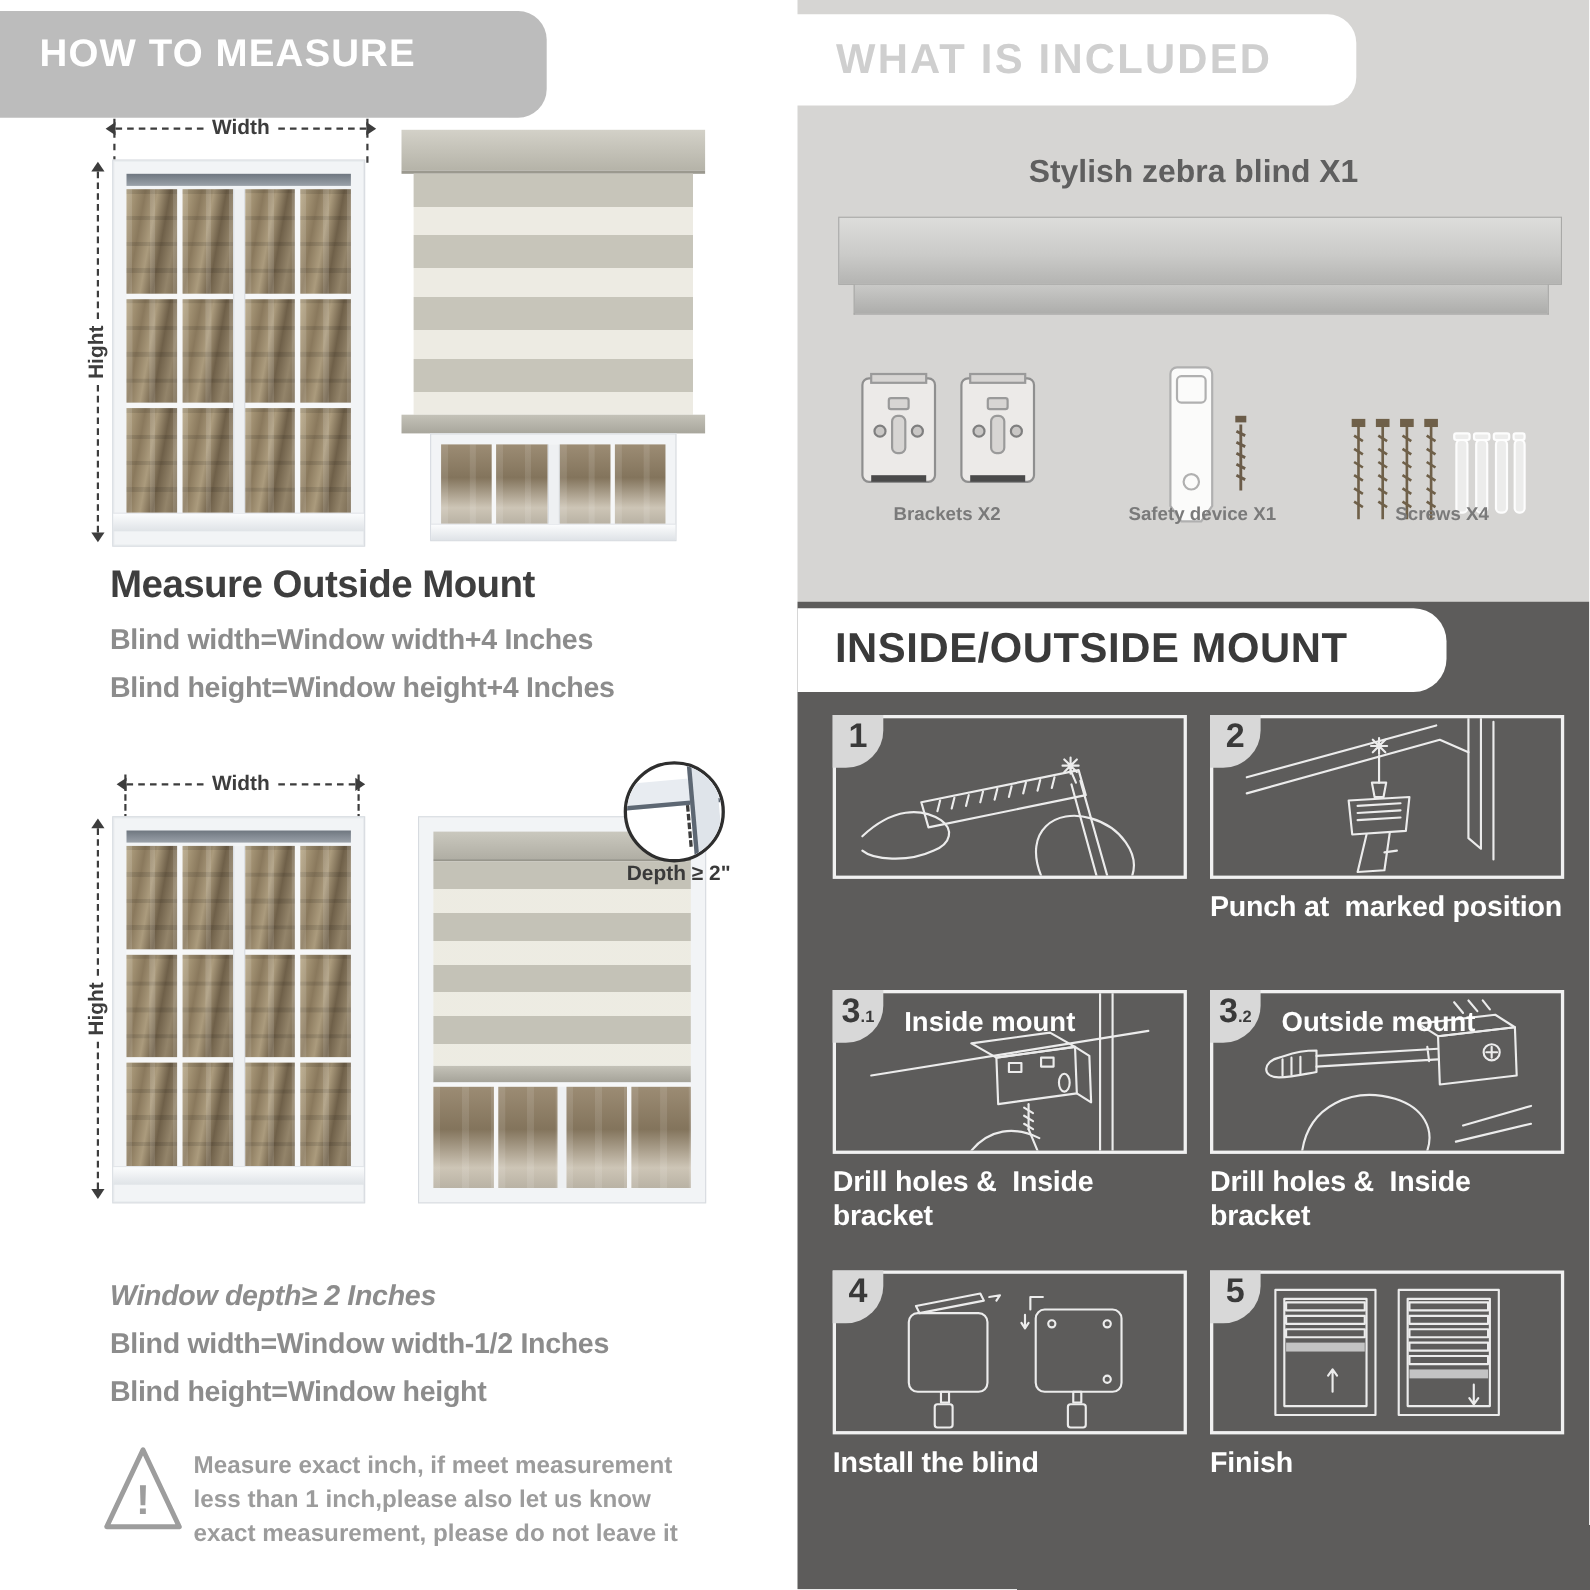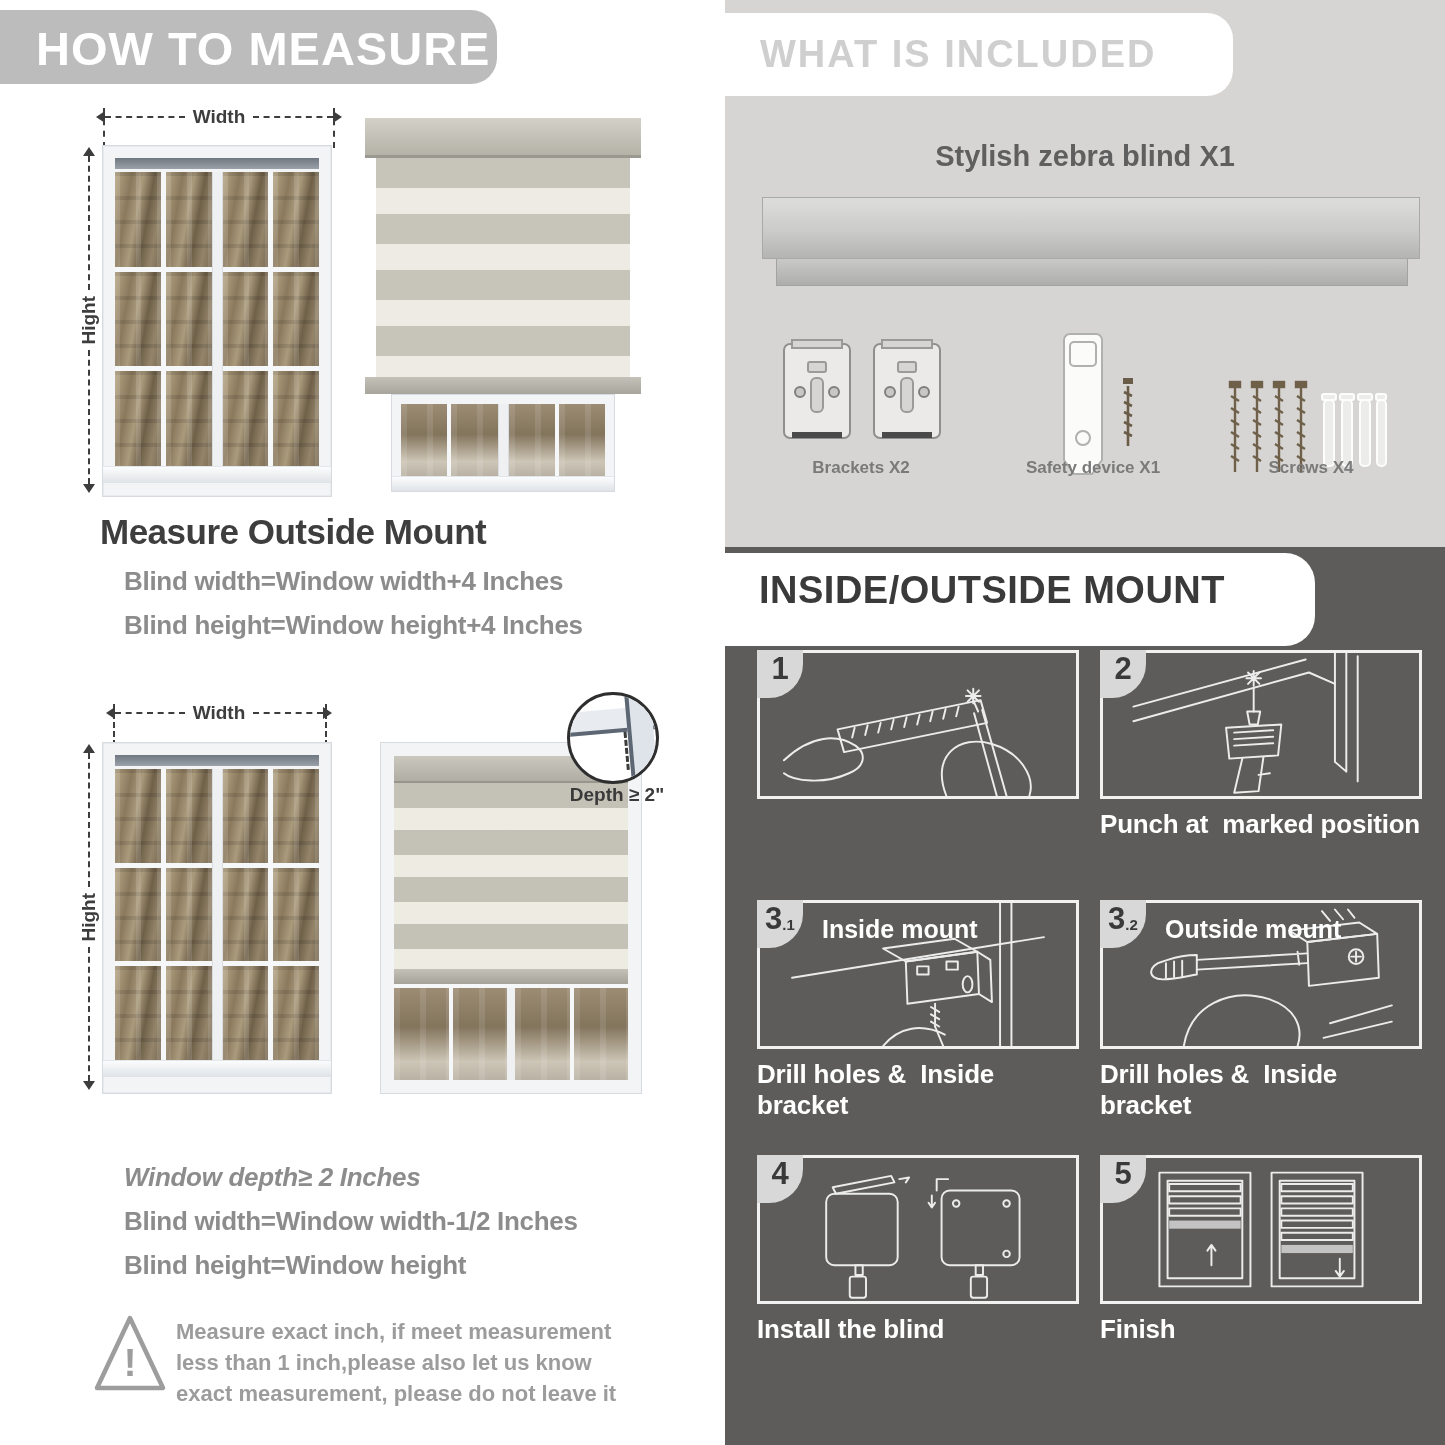--- a/index.html
+++ b/index.html
@@ -1,25 +1,25 @@
 <!DOCTYPE html>
 <html><head>
 <meta charset="utf-8">
 <style>
   html,body{margin:0;padding:0;background:#ffffff;}
   body{font-family:"Liberation Sans","DejaVu Sans",sans-serif;}
   #canvas{position:relative;width:1445px;height:1445px;background:#ffffff;overflow:hidden;}
   .abs{position:absolute;}
 
   
-  .how-header{left:0;top:10px;width:497px;height:74px;background:#bcbcbc;border-radius:0 26px 26px 0;
-    color:#ffffff;font-size:47px;font-weight:800;line-height:78px;padding-left:36px;letter-spacing:1px;box-sizing:border-box;}
+  .how-header{left:0;top:10px;width:497px;height:97px;background:#bcbcbc;border-radius:0 26px 26px 0;
+    color:#ffffff;font-size:35px;font-weight:800;line-height:78px;padding-left:36px;letter-spacing:1px;box-sizing:border-box;}
 
   .section-title{font-size:35px;font-weight:800;color:#3e3e3e;letter-spacing:-0.5px;}
-  .section-line{font-size:26px;font-weight:700;color:#8c8c8c;letter-spacing:-0.3px;margin-left:24px;}
+  .section-line{font-size:26px;font-weight:700;color:#8c8c8c;letter-spacing:-0.3px;}
 
   
   .h-arrow{display:flex;align-items:center;color:#3d3d3d;}
   .h-arrow .dash{flex:1;height:0;border-top:2px dashed #3d3d3d;}
   .h-arrow .lbl{margin:0 8px;font-size:19px;font-weight:700;}
   .ah{width:0;height:0;border-top:6px solid transparent;border-bottom:6px solid transparent;}
   .ah.left{border-right:9px solid #3d3d3d;}
   .ah.right{border-left:9px solid #3d3d3d;}
   .v-arrow{display:flex;flex-direction:column;align-items:center;color:#3d3d3d;}
   .v-arrow .dash{flex:1;width:0;border-left:2px dashed #3d3d3d;}
@@ -83,21 +83,21 @@
   .panel-dark{left:725px;top:547px;width:720px;height:898px;background:#5d5c5b;}
   .included-label{left:700px;top:13px;width:533px;height:83px;background:#ffffff;border-radius:0 26px 26px 0;
     color:#cfcfcf;font-size:38px;font-weight:800;line-height:83px;padding-left:60px;letter-spacing:2px;box-sizing:border-box;}
   .product-label{left:725px;top:140px;width:720px;text-align:center;font-size:29px;font-weight:800;color:#5f5f5f;}
   .headrail-bar{left:762px;top:197px;width:658px;height:62px;background:linear-gradient(180deg,#dddddb,#cbcbc9 55%,#b4b4b2);
     border:1px solid #a9a9a7;box-sizing:border-box;}
   .headrail-lip{left:776px;top:259px;width:632px;height:27px;background:linear-gradient(180deg,#c9c9c7,#adadab);
     border:1px solid #a3a3a1;border-top:none;box-sizing:border-box;}
   .item-label{top:458px;text-align:center;font-size:17px;font-weight:700;color:#7a7a7a;}
 
-  .mount-label{left:725px;top:553px;width:590px;height:93px;background:#ffffff;border-radius:0 30px 30px 0;
+  .mount-label{left:725px;top:553px;width:590px;height:76px;background:#ffffff;border-radius:0 30px 30px 0;
     color:#3a3a3a;font-size:38px;font-weight:800;line-height:75px;padding-left:34px;letter-spacing:0.5px;box-sizing:border-box;}
 
   .step{position:absolute;width:322px;}
   .step-box{position:relative;width:322px;height:149px;border:3px solid #f1f1f1;box-sizing:border-box;}
   .badge{position:absolute;top:0;left:0;width:46px;height:48px;background:#d8d8d8;border-radius:0 0 34px 0;
     color:#3a3a3a;display:flex;justify-content:center;align-items:flex-start;padding-top:3px;box-sizing:border-box;}
   .badge .num{font-size:31px;font-weight:800;line-height:1;}
   .badge .sub{font-size:15px;font-weight:800;margin-top:13px;}
   .step-title{position:absolute;left:62px;top:12px;color:#ffffff;font-size:25px;font-weight:700;}
   .step-caption{margin-top:10px;color:#ffffff;font-size:26px;font-weight:700;white-space:pre-wrap;letter-spacing:-0.2px;}

